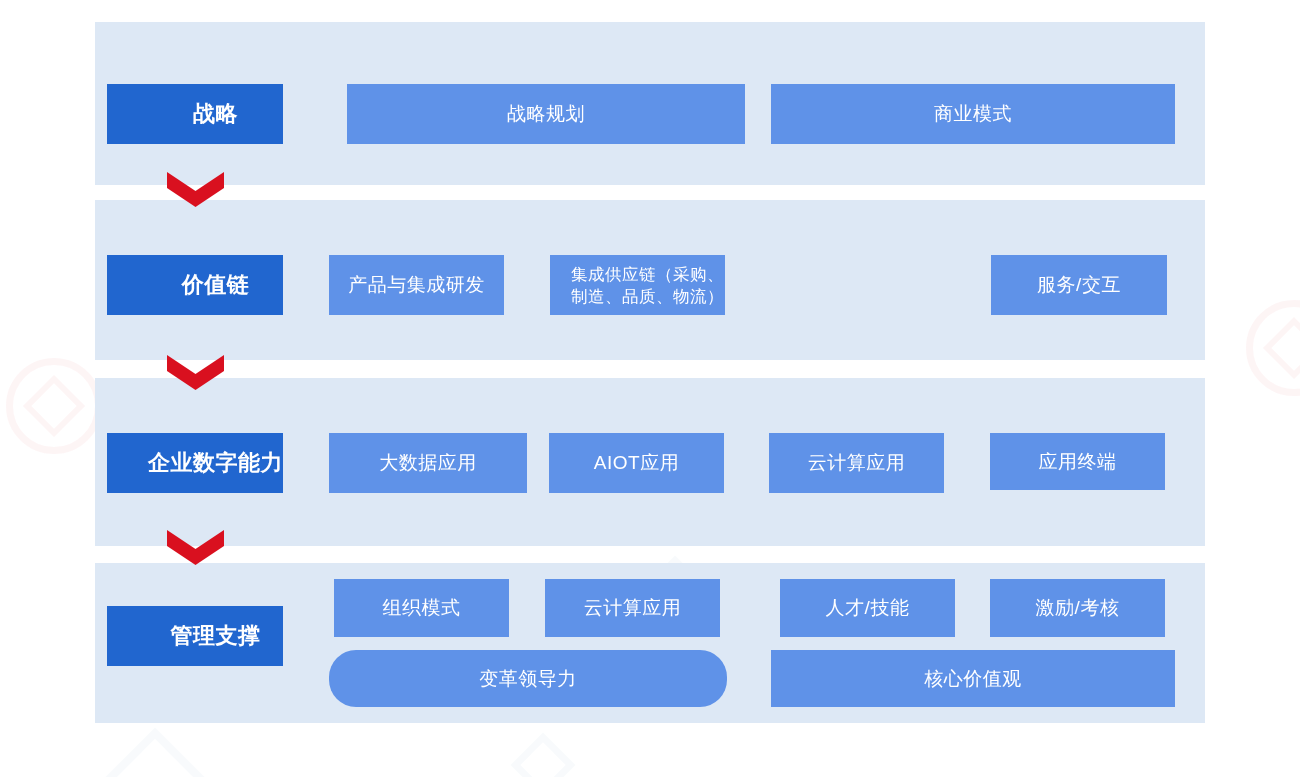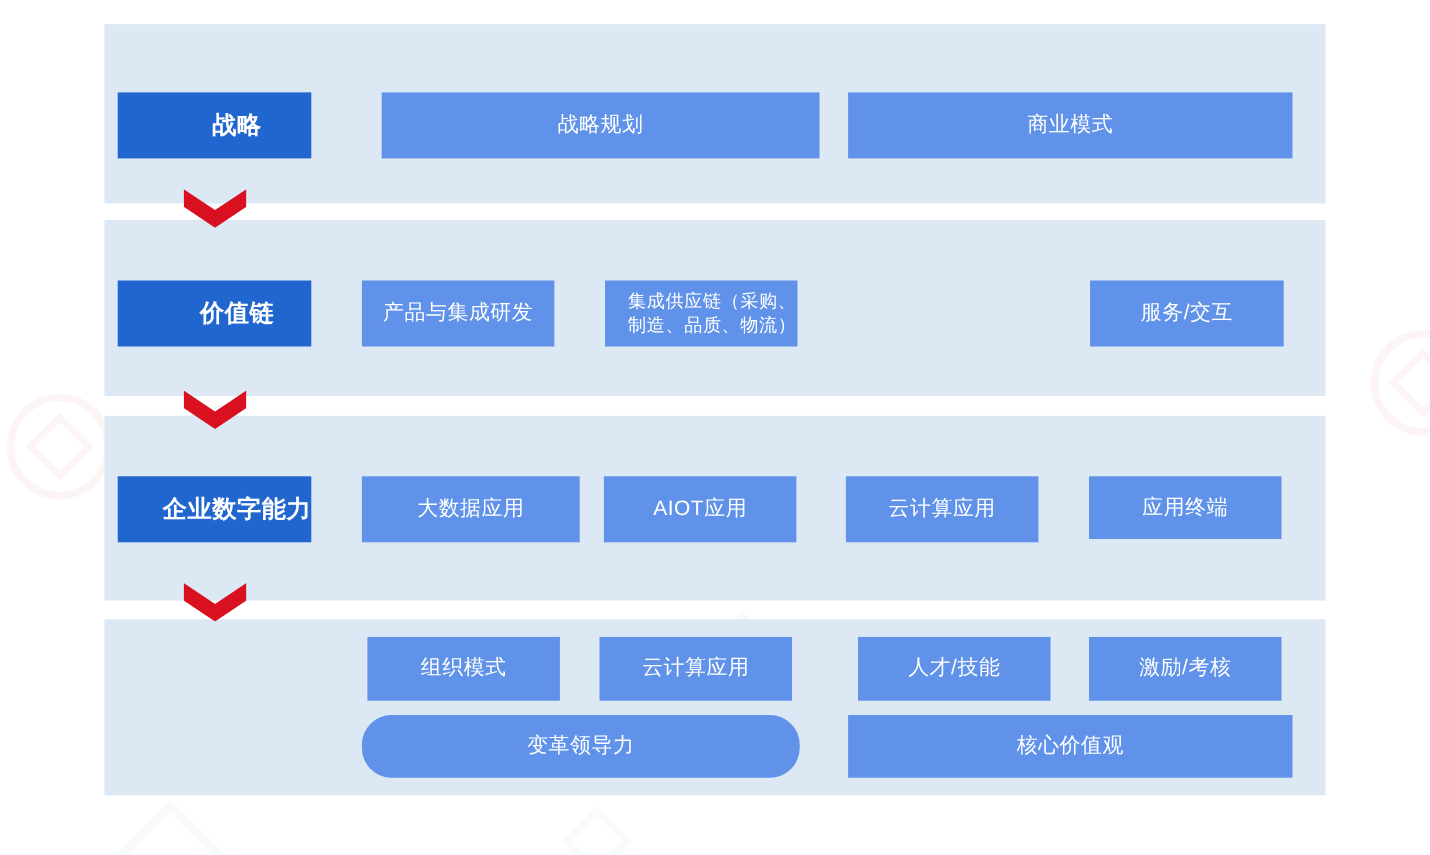--- a/index.html
+++ b/index.html
@@ -167,20 +167,21 @@
   <div class="box box-secondary" style="left:769px; top:433px; width:175px; height:60px;">云计算应用</div>
 
   <div class="box box-secondary" style="left:990px; top:433px; width:175px; height:57px;">应用终端</div>
 
   <svg class="chevron" style="left:167px; top:530px;" width="57" height="35" viewBox="0 0 57 35">
     <polygon points="0,0 28.5,19 57,0 57,16 28.5,35 0,16" fill="#d9101f"></polygon>
   </svg>
 
   <div class="band" style="left:95px; top:563px; width:1110px; height:160px;"></div>
 
+  <div class="box box-primary" style="left:107px; top:606px; width:176px; height:60px;">管理支撑</div>
 
   <div class="box box-secondary" style="left:334px; top:579px; width:175px; height:58px;">组织模式</div>
 
   <div class="box box-secondary" style="left:545px; top:579px; width:175px; height:58px;">云计算应用</div>
 
   <div class="box box-secondary" style="left:780px; top:579px; width:175px; height:58px;">人才/技能</div>
 
   <div class="box box-secondary" style="left:990px; top:579px; width:175px; height:58px;">激励/考核</div>
 
   <div class="box box-secondary" style="left:329px; top:650px; width:398px; height:57px;border-radius:27px;">变革领导力</div>

